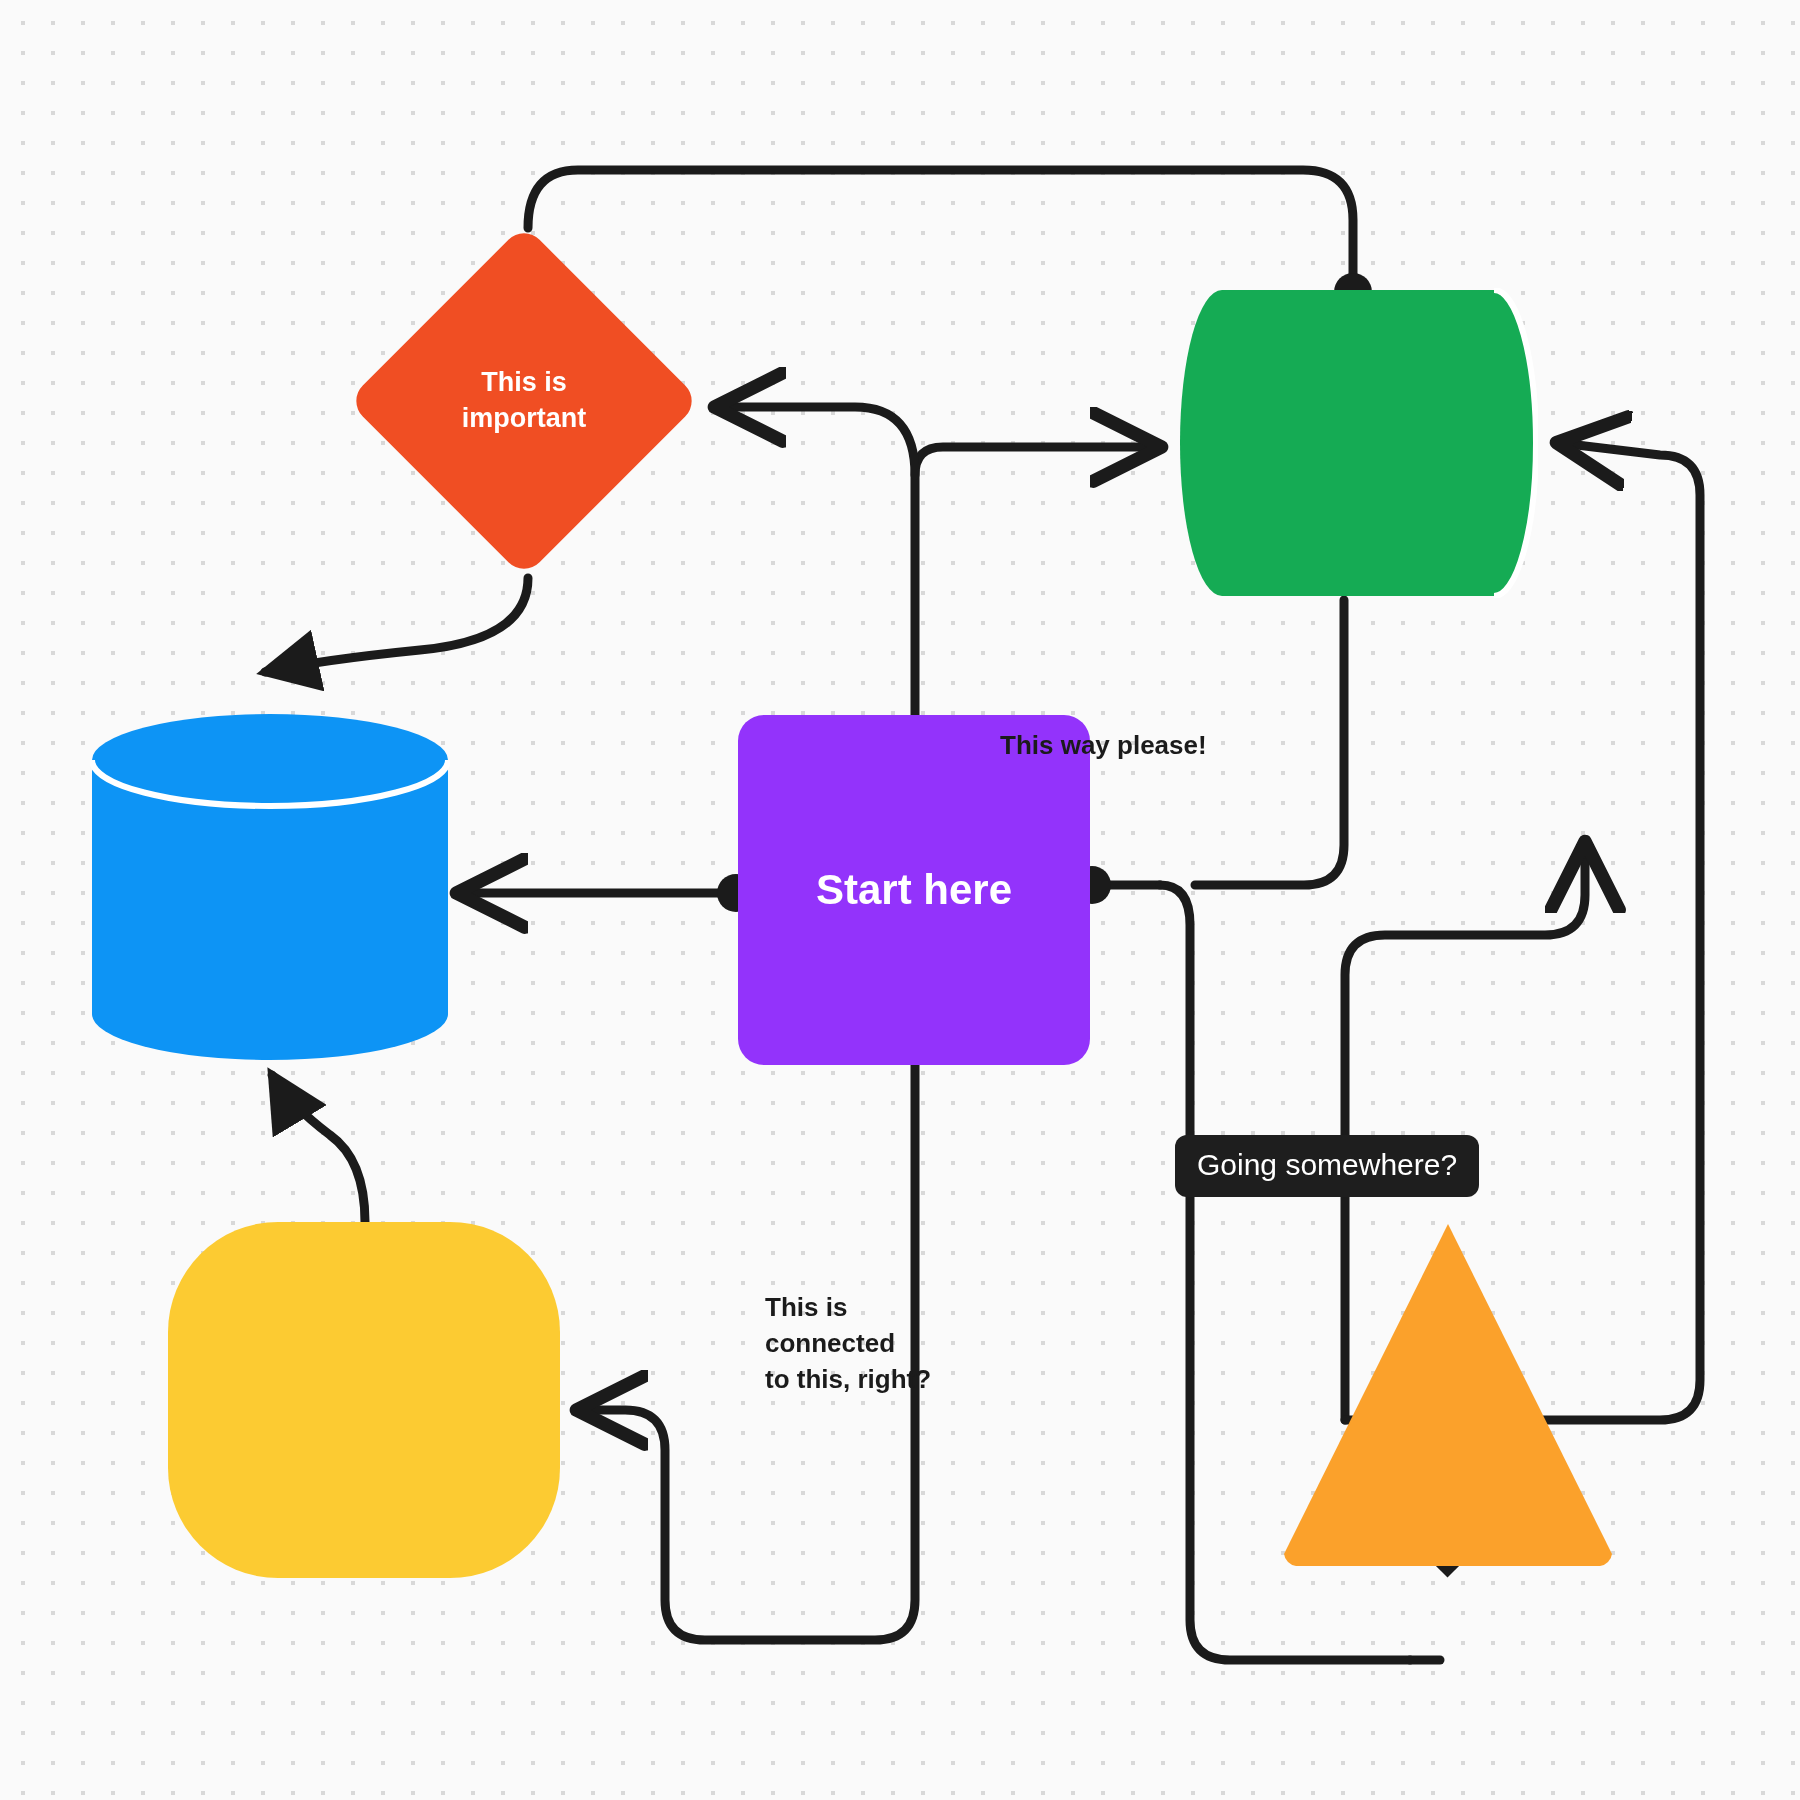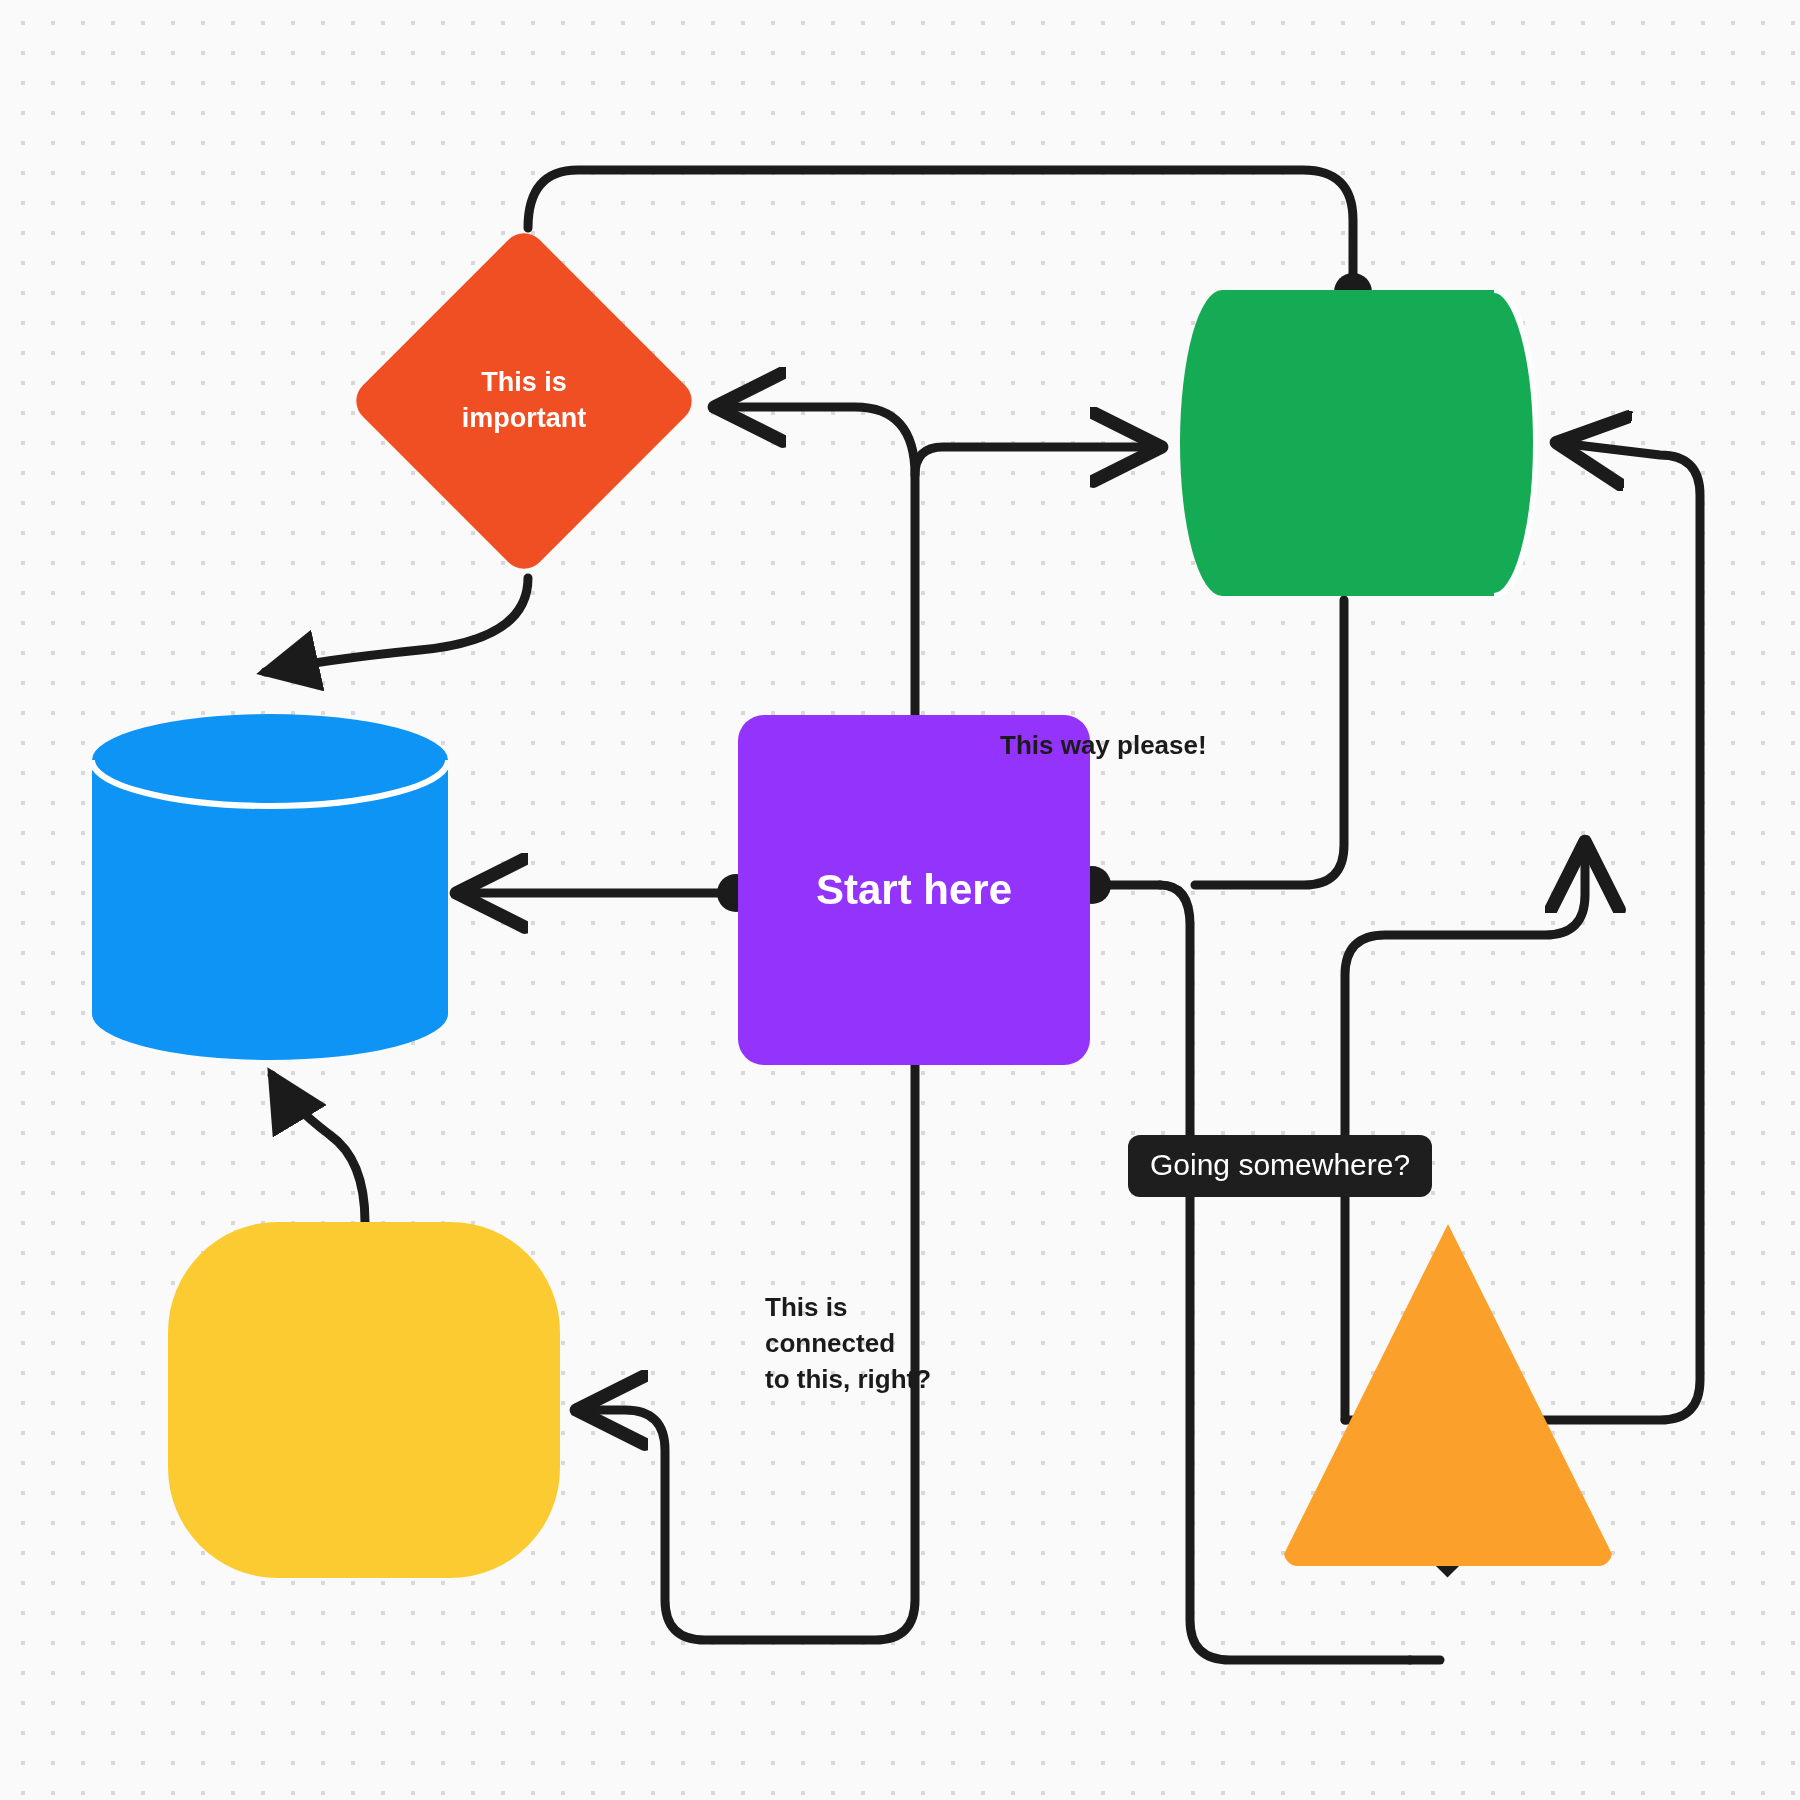--- a/index.html
+++ b/index.html
@@ -78,21 +78,21 @@
     font-size: 26px;
     line-height: 1.38;
     text-align: left;
     white-space: pre-line;
     user-select: none;
   }
   #label-thisway { left: 1150px; top: 728px; width: 300px; transform: translateX(-50%); }
   #label-connected { left: 915px; top: 1290px; width: 300px; transform: translateX(-50%); }
   #badge-going {
     position: absolute;
-    left: 1128px; top: 1135px;
+    left: 1175px; top: 1135px;
     background: #1E1E1E;
     color: #FFFFFF;
     border-radius: 12px;
     padding: 13px 22px 15px 22px;
     font-size: 30px;
     font-weight: normal;
     white-space: nowrap;
     user-select: none;
   }
 </style>

